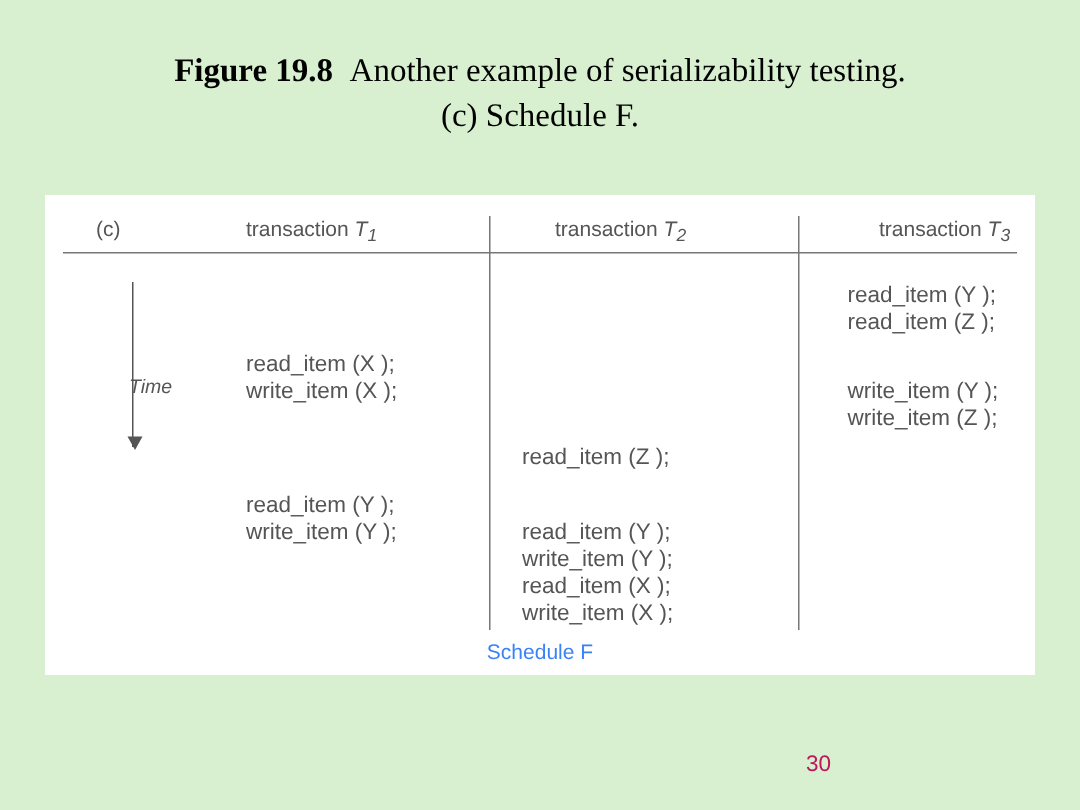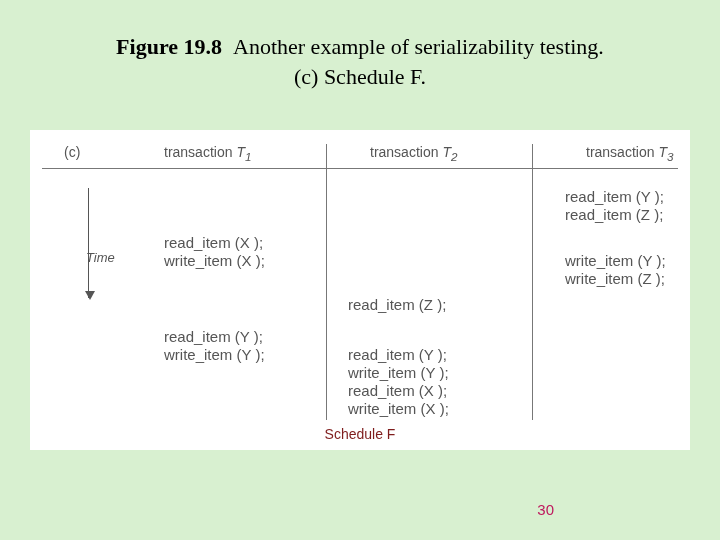--- a/index.html
+++ b/index.html
@@ -112,21 +112,21 @@
     border-top: 9px solid #555;
   }
   .caption {
     position: absolute;
     left: 0;
     right: 0;
     bottom: 8px;
     text-align: center;
     font-family: Arial, Helvetica, sans-serif;
     font-size: 14px;
-    color: #7f1d1d;
+    color: #3b82f6;
   }
   .page-number {
     position: absolute;
     right: 34px;
     bottom: 22px;
     font-family: Arial, Helvetica, sans-serif;
     font-size: 15px;
     color: #be185d;
   }
 </style>

